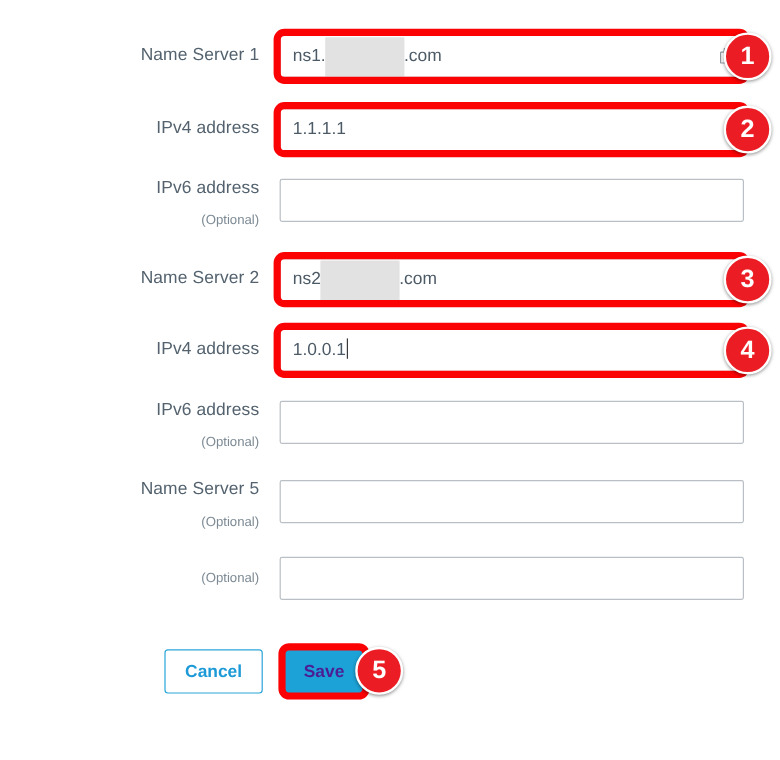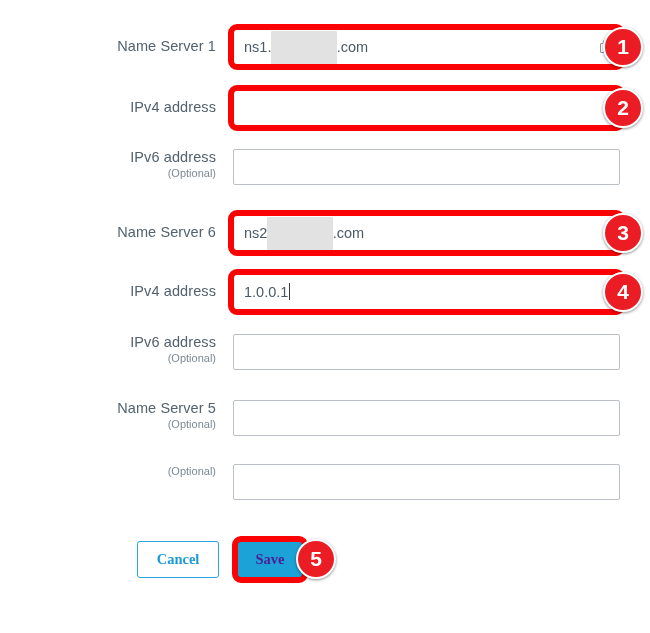--- a/index.html
+++ b/index.html
@@ -43,21 +43,21 @@
   .label-main {
     display: block;
     font-size: 14.5px;
     color: #53626e;
     letter-spacing: 0.1px;
   }
   .label-opt {
     display: block;
     font-size: 11px;
     color: #7d8a94;
-    margin-top: 1px;
+    margin-top: 12px;
   }
   
   .lbl-center { top: 9px; }
   .lbl-two    { top: 0; }
 
   
   .field-wrap {
     position: absolute;
     left: 233px;
     top: 0;
@@ -168,21 +168,21 @@
   .buttons {
     position: absolute;
     left: 0;
     top: 541px;
     width: 650px;
     height: 40px;
   }
   .btn {
     position: absolute;
     box-sizing: border-box;
-    font-family: Liberation Serif, serif;
+    font-family: Liberation Sans, sans-serif;
     font-size: 14.5px;
     font-weight: bold;
     border-radius: 3px;
     cursor: pointer;
     padding: 0;
   }
   .btn-cancel {
     left: 137px;
     top: 0;
     width: 82px;
@@ -219,35 +219,41 @@
         <div class="back"></div>
         <div class="front"></div>
       </div>
     </div>
   </div>
 
   <div class="row" style="top:90px;">
     <div class="label-col lbl-center">
       <span class="label-main">IPv4 address</span>
     </div>
+    <div class="field-wrap">
+      <input class="field" type="text" placeholder="" style="">
+      <div class="value-text">
+        <span>1.1.1.1</span>
+      </div>
+    </div>
   </div>
 
   <div class="row" style="top:149px;">
     <div class="label-col lbl-two">
       <span class="label-main">IPv6 address</span>
       <span class="label-opt">(Optional)</span>
     </div>
     <div class="field-wrap">
       <input class="field" type="text" placeholder="" style="">
     </div>
   </div>
 
   <div class="row" style="top:215px;">
     <div class="label-col lbl-center">
-      <span class="label-main">Name Server 6</span>
+      <span class="label-main">Name Server 2</span>
     </div>
     <div class="field-wrap">
       <input class="field" type="text" placeholder="" style="">
       <div class="value-text">
         <span>ns2</span><span class="redact">xxxxxxxxx</span><span>.com</span>
       </div>
     </div>
   </div>
 
   <div class="row" style="top:274px;">

